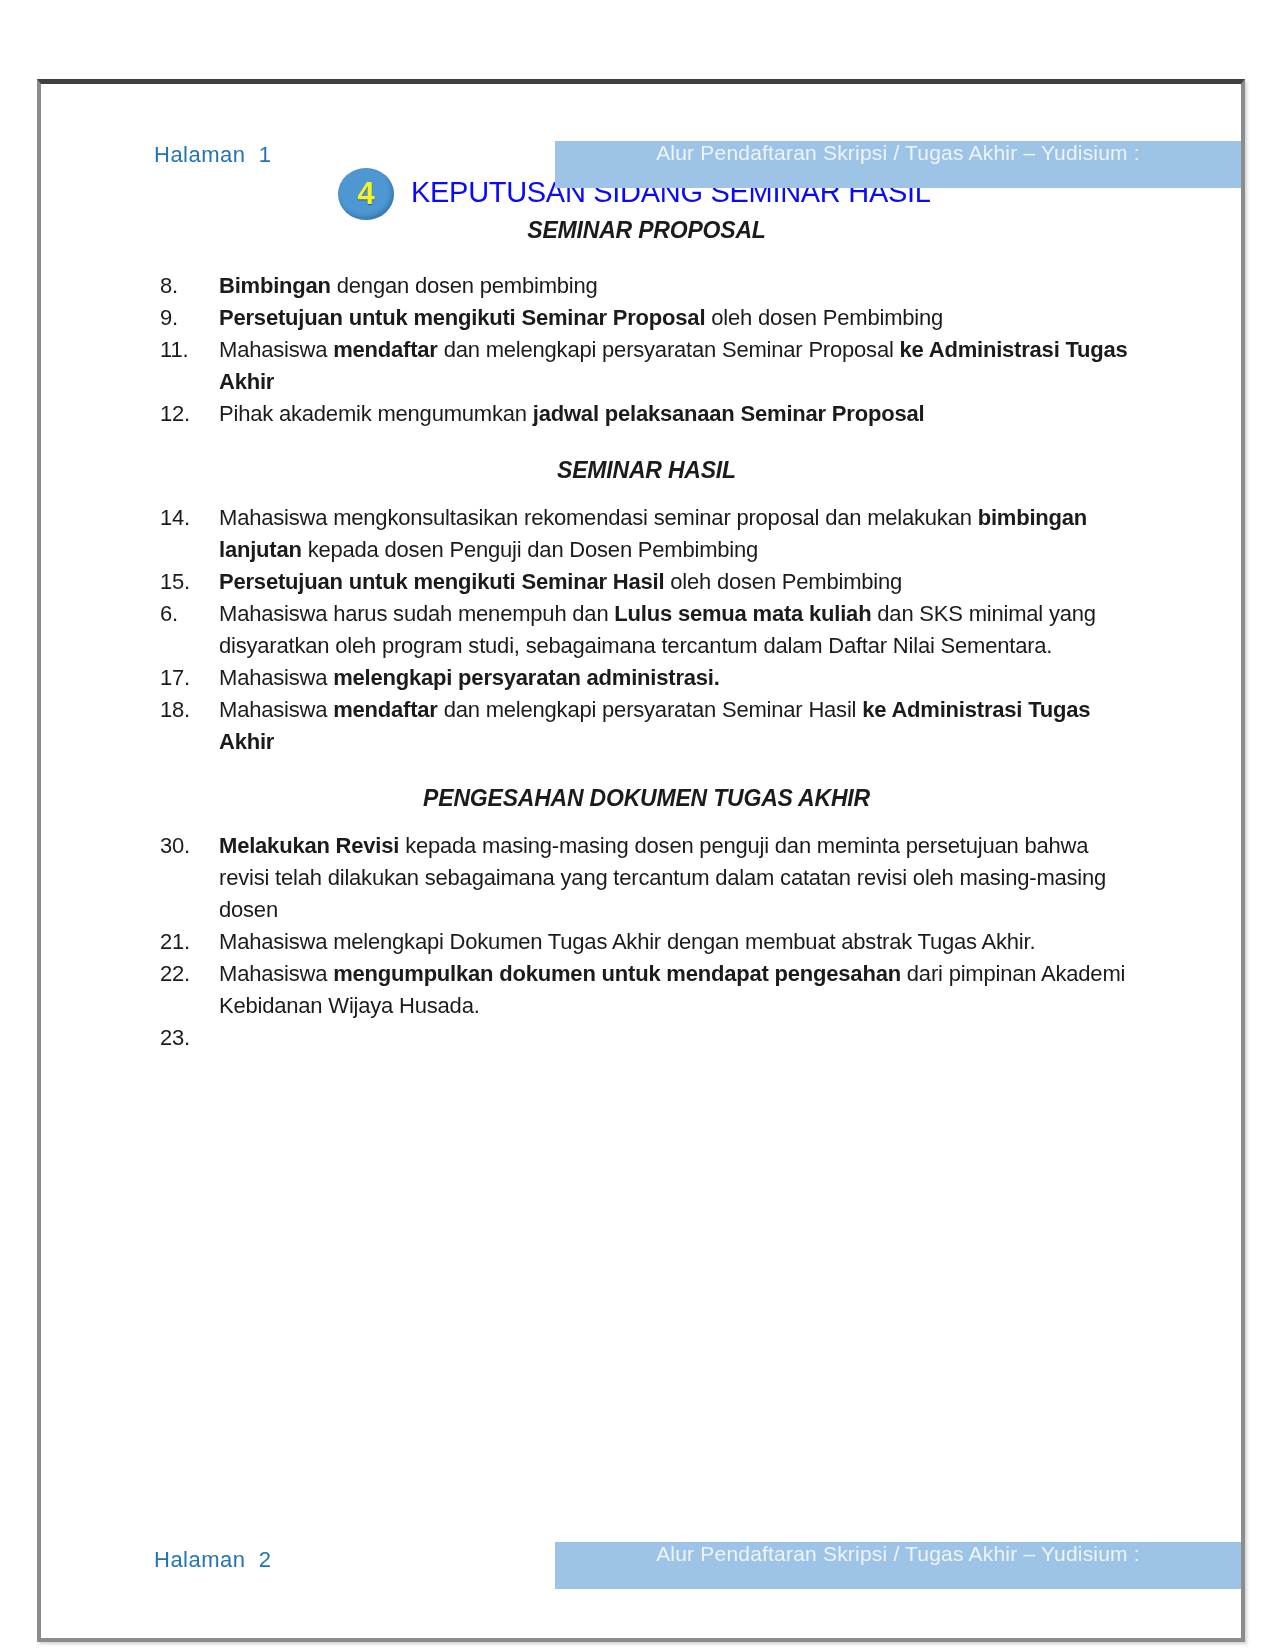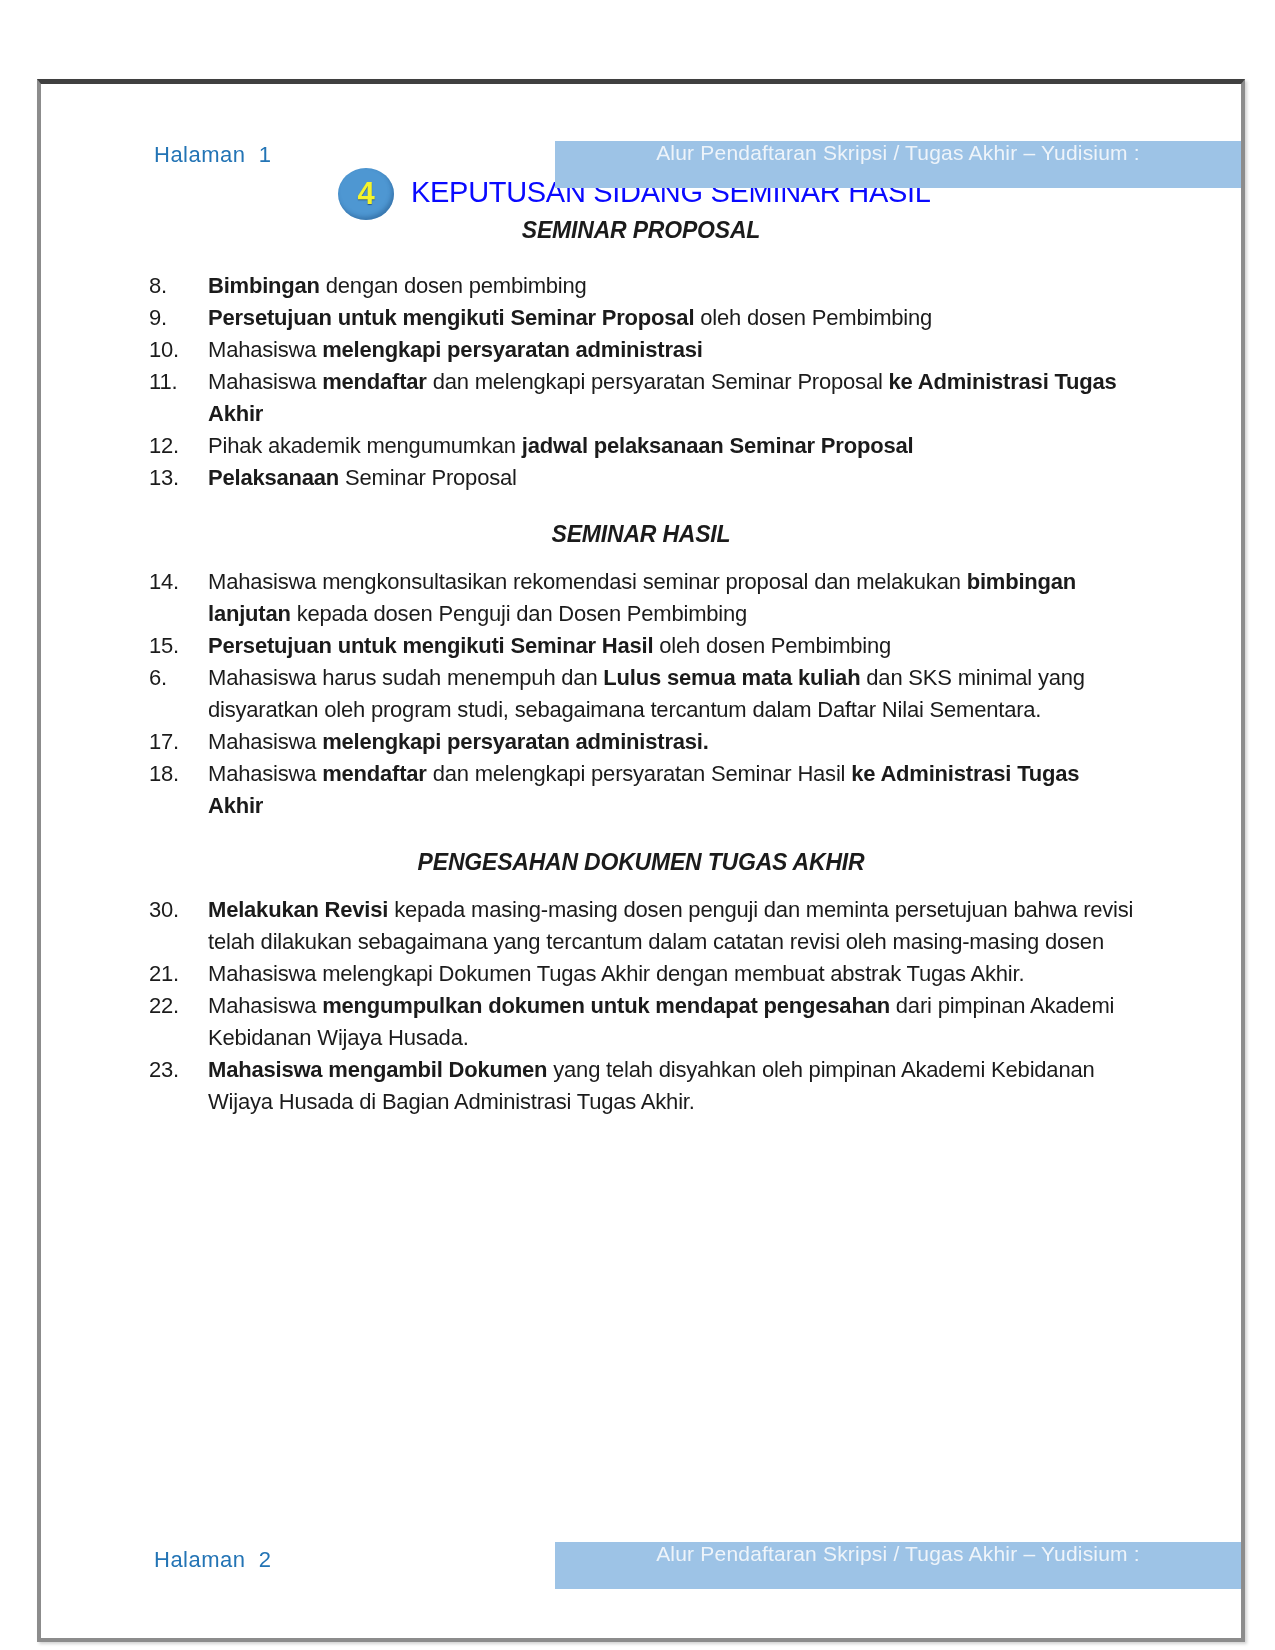--- a/index.html
+++ b/index.html
@@ -57,21 +57,21 @@
   }
   .content{
     position:absolute;left:0;top:130px;width:100%;
   }
   .section-heading{
     text-align:center;font-size:23px;font-weight:bold;font-style:italic;
     line-height:32px;letter-spacing:-0.2px;
     margin:0 0 24px 0;
   }
   .section-heading + .item{margin-top:0;}
-  .section{margin:0;}
+  .section{margin:0;padding-left:11px;}
   .section:not(:first-child) .section-heading{margin-top:24px;margin-bottom:16px;}
   .item{
     display:flex;align-items:flex-start;
     padding-left:108px;padding-right:107px;
     font-size:22px;line-height:32px;letter-spacing:-0.2px;
   }
   .item .num{width:59px;flex:0 0 59px;}
   .item .txt{flex:1;}
   .item .txt .b{font-weight:bold;}
 </style>
@@ -97,34 +97,26 @@
         <div class="section-heading">SEMINAR PROPOSAL</div>
         <div class="item">
           <div class="num">8.</div>
           <div class="txt"><span class="b">Bimbingan</span><span> dengan dosen pembimbing</span></div>
         </div>
         <div class="item">
           <div class="num">9.</div>
           <div class="txt"><span class="b">Persetujuan untuk mengikuti Seminar Proposal</span><span> oleh dosen Pembimbing</span></div>
         </div>
         <div class="item">
-          <div class="num">10.</div>
-          <div class="txt"><span>Mahasiswa </span><span class="b">melengkapi persyaratan administrasi</span></div>
-        </div>
-        <div class="item">
           <div class="num">11.</div>
           <div class="txt"><span>Mahasiswa </span><span class="b">mendaftar</span><span> dan melengkapi persyaratan Seminar Proposal </span><span class="b">ke Administrasi Tugas Akhir</span></div>
         </div>
         <div class="item">
           <div class="num">12.</div>
           <div class="txt"><span>Pihak akademik mengumumkan </span><span class="b">jadwal pelaksanaan Seminar Proposal</span></div>
-        </div>
-        <div class="item">
-          <div class="num">13.</div>
-          <div class="txt"><span class="b">Pelaksanaan</span><span> Seminar Proposal</span></div>
         </div>
       </div>
       <div class="section">
         <div class="section-heading">SEMINAR HASIL</div>
         <div class="item">
           <div class="num">14.</div>
           <div class="txt"><span>Mahasiswa mengkonsultasikan rekomendasi seminar proposal dan melakukan </span><span class="b">bimbingan lanjutan</span><span> kepada dosen Penguji dan Dosen Pembimbing</span></div>
         </div>
         <div class="item">
           <div class="num">15.</div>
@@ -152,21 +144,20 @@
         <div class="item">
           <div class="num">21.</div>
           <div class="txt"><span>Mahasiswa melengkapi Dokumen Tugas Akhir dengan membuat abstrak Tugas Akhir.</span></div>
         </div>
         <div class="item">
           <div class="num">22.</div>
           <div class="txt"><span>Mahasiswa </span><span class="b">mengumpulkan dokumen untuk mendapat pengesahan</span><span> dari pimpinan Akademi Kebidanan Wijaya Husada.</span></div>
         </div>
         <div class="item">
           <div class="num">23.</div>
-          <div class="txt"><span class="b">Mahasiswa mengambil Dokumen</span><span> yang telah disyahkan oleh pimpinan Akademi Kebidanan Wijaya Husada di Bagian Administrasi Tugas Akhir.</span></div>
         </div>
       </div>
     </div>
 
   <div class="page-label bottom">Halaman  2</div>
 
   <div class="banner bottom">
     <span>Alur Pendaftaran Skripsi / Tugas Akhir – Yudisium :</span>
   </div>
 

